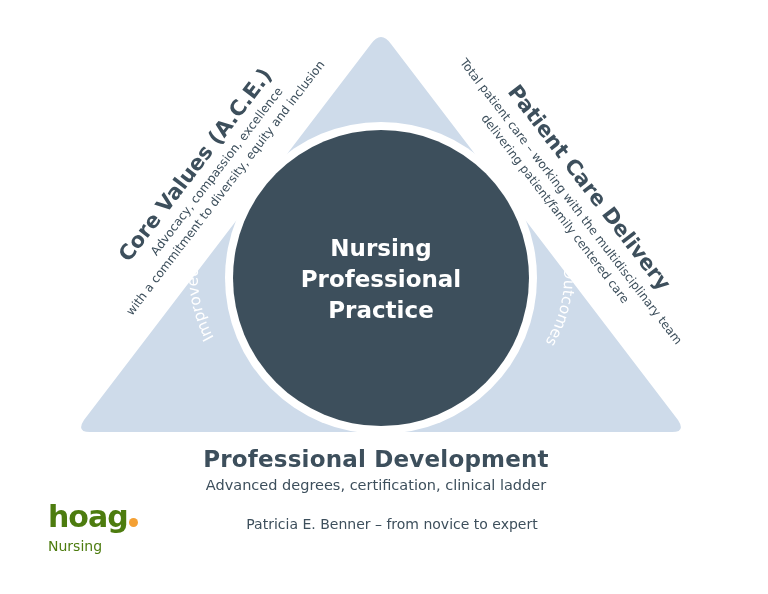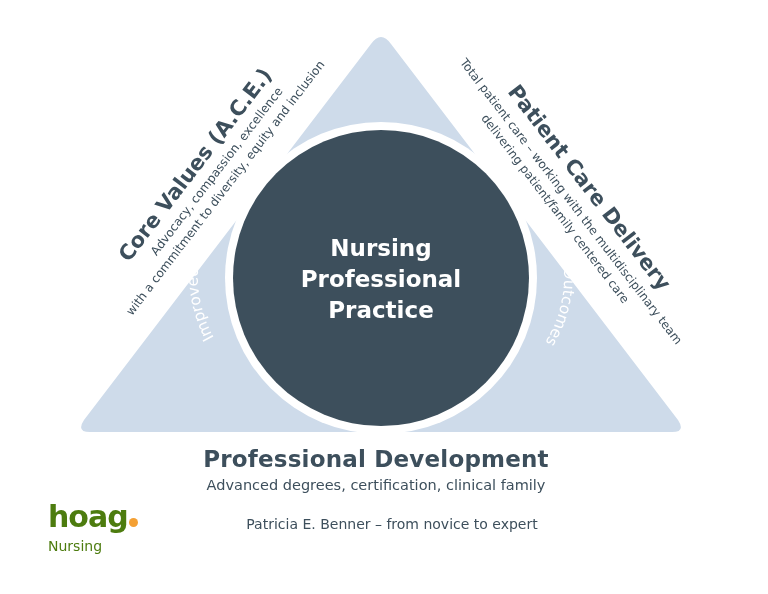--- a/index.html
+++ b/index.html
@@ -46,19 +46,19 @@
   </g>
 
   <g transform="translate(560,210) rotate(52.5)" font-family="DejaVu Sans, sans-serif" fill="#3d4f5c">
     <text x="0" y="-30" text-anchor="middle" font-size="21" font-weight="bold">Patient Care Delivery</text>
     <text x="0" y="-10" text-anchor="middle" font-size="12">Total patient care – working with the multidisciplinary team</text>
     <text x="-4" y="7" text-anchor="middle" font-size="12">delivering patient/family centered care</text>
   </g>
 </svg>
 
 <div class="bottom pd-title">Professional Development</div>
-<div class="bottom pd-line1">Advanced degrees, certification, clinical family</div>
+<div class="bottom pd-line1">Advanced degrees, certification, clinical ladder</div>
 <div class="bottom pd-line2">Patricia E. Benner – from novice to expert</div>
 
 <div class="logo">
   <div class="logo-word"><span>hoag</span><span class="logo-dot"></span></div>
   <div class="logo-sub">Nursing</div>
 </div>
 
 </body></html>

